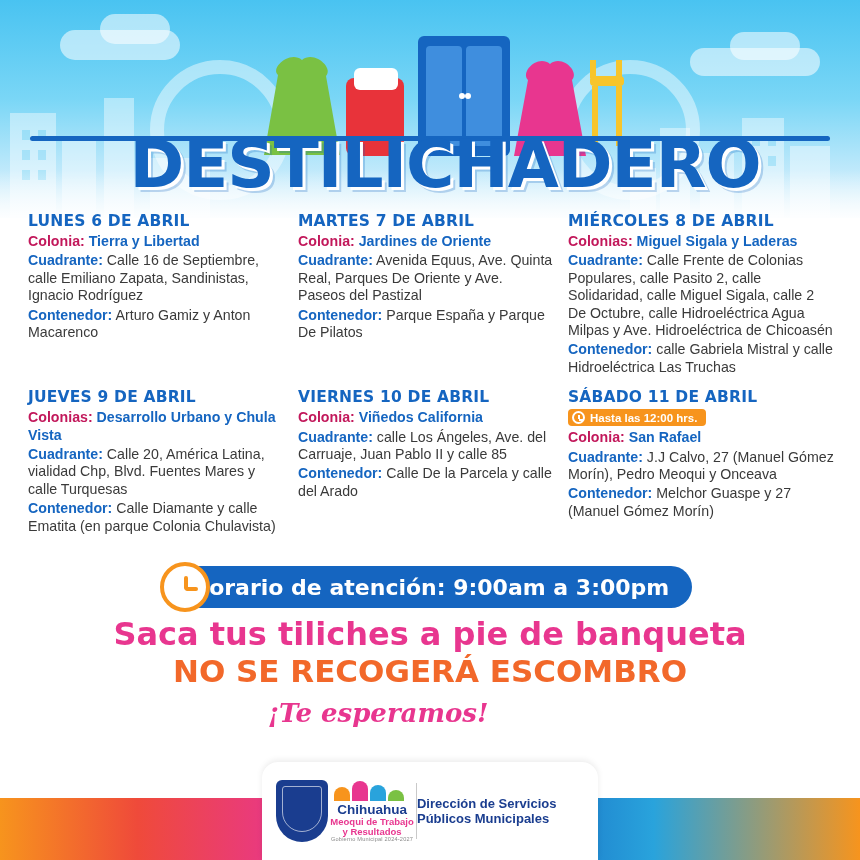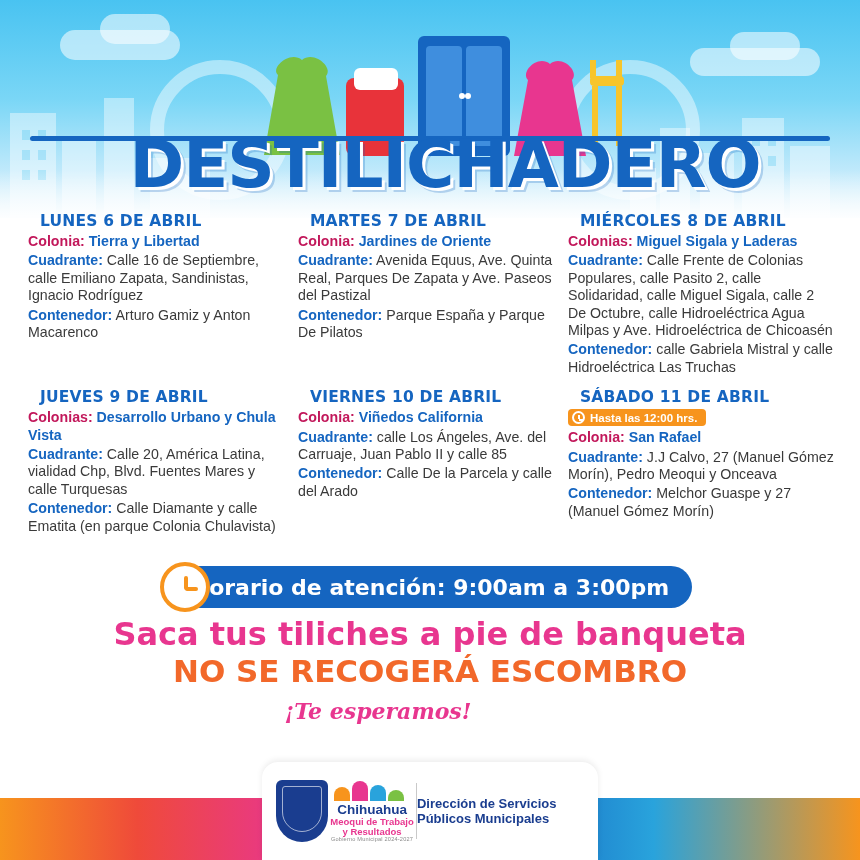--- a/index.html
+++ b/index.html
@@ -61,21 +61,21 @@
   .grid {
     position:absolute; left:28px; top:212px; width:812px;
     display:grid;
     grid-template-columns: 262px 262px 272px;
     column-gap: 8px;
     row-gap: 10px;
   }
   .day { padding-right:6px; }
   .day-title {
     color:#1565c0; font-weight:bold; font-size:15.5px; letter-spacing:.2px;
-    margin-bottom:3px; font-family:"DejaVu Sans", sans-serif;margin-left:12px;
+    margin-bottom:3px; font-family:"DejaVu Sans", sans-serif;
   }
   .ln { font-size:14.2px; line-height:17.4px; color:#333333; margin-bottom:2px; }
   .k-col { color:#c2185b; font-weight:bold; }
   .v-col { color:#1565c0; font-weight:bold; }
   .k-cua, .k-con { color:#1565c0; font-weight:bold; }
   .v-txt { color:#3a3a3a; }
 
   .badge {
     display:inline-flex; align-items:flex-end; gap:5px;
     background:#f7941d; color:#ffffff; font-weight:bold;
@@ -120,21 +120,21 @@
     color:#e8368f; font-weight:bold; font-size:32px;
     font-family:"DejaVu Sans", sans-serif;
   }
   .slogan2 {
     position:absolute; left:0; top:653px; width:860px; text-align:center;
     color:#f2682a; font-weight:bold; font-size:31px;
     font-family:"DejaVu Sans", sans-serif;
   }
   .slogan3 {
     position:absolute; left:0; top:698px; width:756px; text-align:center;
-    color:#e8368f; font-weight:bold; font-size:22px; font-style:italic;
+    color:#e8368f; font-weight:bold; font-size:26px; font-style:italic;
     font-family:"DejaVu Serif", serif;
   }
 
   
   .footer-card {
     position:absolute; left:262px; top:762px; width:336px; height:98px;
     background:#ffffff; border-radius:16px 16px 0 0;
     box-shadow:0 -2px 6px rgba(0,0,0,.08);
     display:flex; align-items:center; padding:10px 14px;
     z-index:4;
@@ -263,21 +263,21 @@
     </div>
 
     <div class="day">
       <div class="day-title">MARTES 7 DE ABRIL</div>
       <div class="ln">
         <span class="k-col">Colonia:</span>
         <span class="v-col">Jardines de Oriente</span>
       </div>
       <div class="ln">
         <span class="k-cua">Cuadrante:</span>
-        <span class="v-txt">Avenida Equus, Ave. Quinta Real, Parques De Zapata y Ave. Paseos del Pastizal</span>
+        <span class="v-txt">Avenida Equus, Ave. Quinta Real, Parques De Oriente y Ave. Paseos del Pastizal</span>
       </div>
       <div class="ln">
         <span class="k-con">Contenedor:</span>
         <span class="v-txt">Parque España y Parque De Pilatos</span>
       </div>
     </div>
 
     <div class="day">
       <div class="day-title">MIÉRCOLES 8 DE ABRIL</div>
       <div class="ln">

